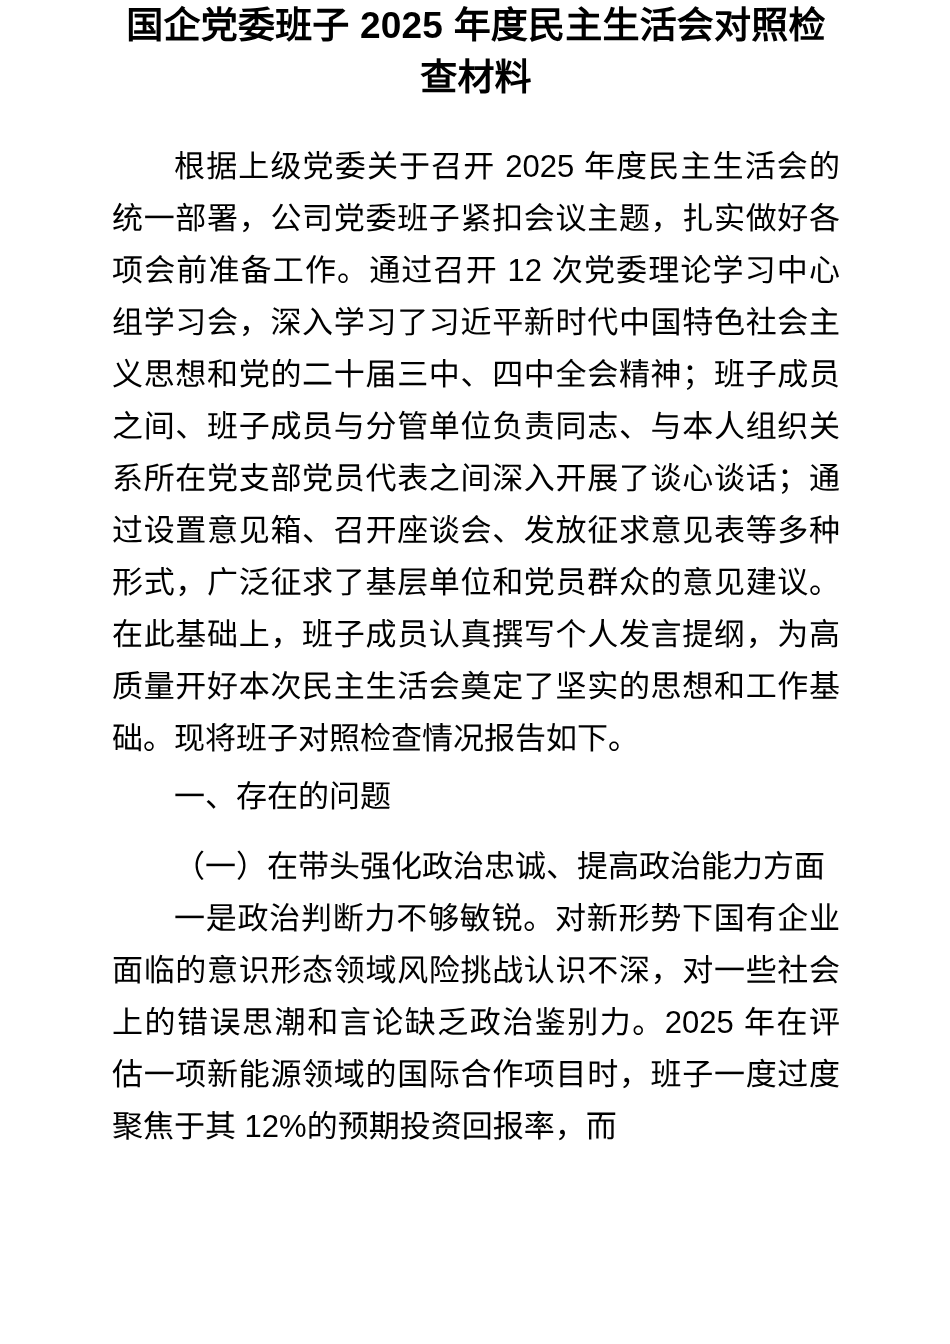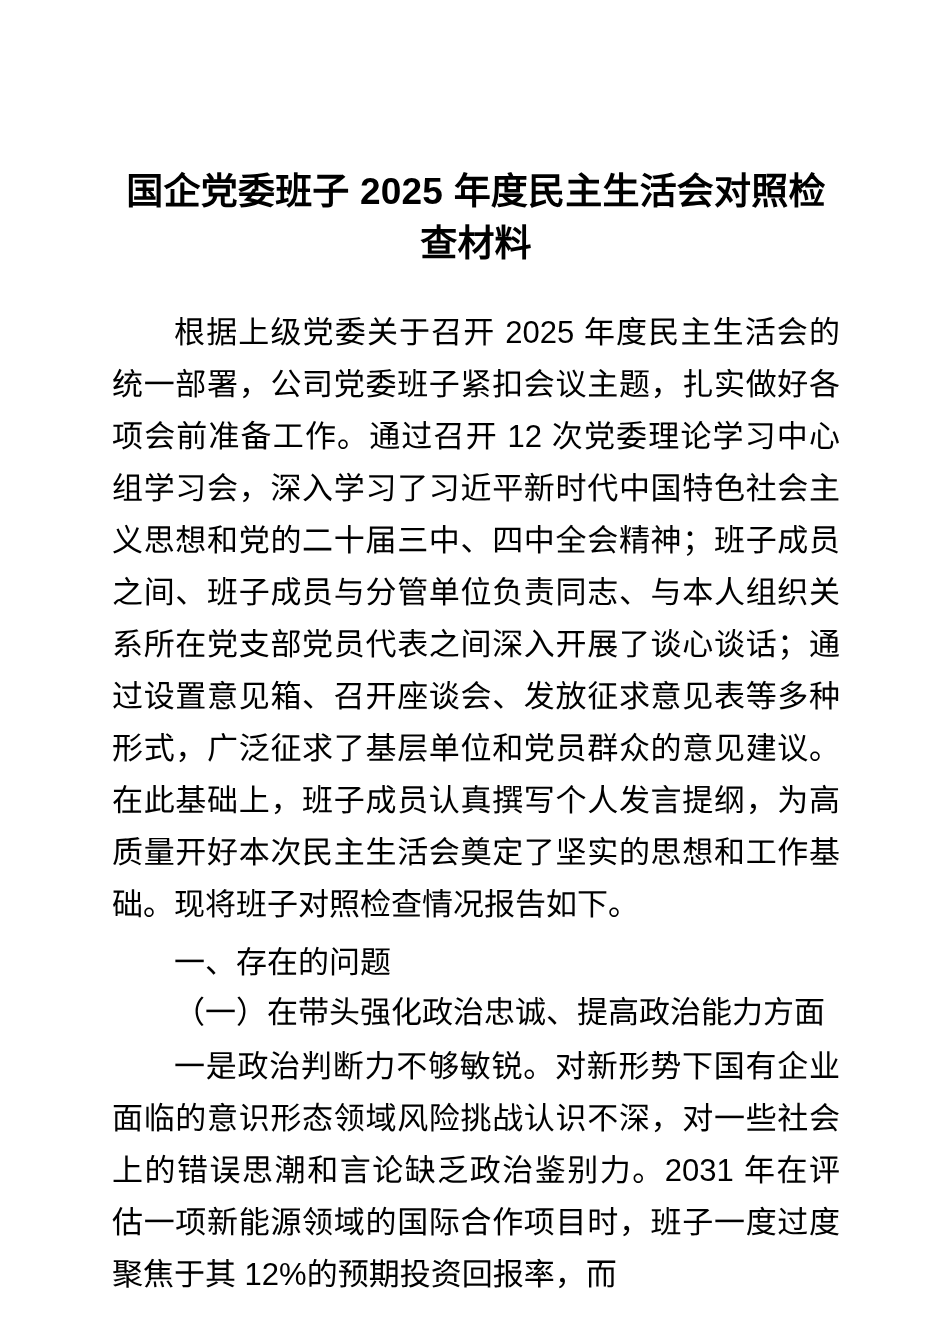--- a/index.html
+++ b/index.html
@@ -27,21 +27,20 @@
   }
 
   .doc-title {
     font-family: "Liberation Sans", "DejaVu Sans", sans-serif;
     font-weight: 700;
     font-size: 37px;
     line-height: 52px;
     color: #000000;
     text-align: center;
     margin: 0;
-    padding-top: 166px;
     letter-spacing: 0.2px;
     word-break: break-word;
   }
 
   .para {
     font-family: "Liberation Sans", "DejaVu Sans", sans-serif;
     font-weight: 400;
     font-size: 31px;
     line-height: 52px;
     color: #000000;
@@ -55,38 +54,37 @@
 
   .para.lead {
     margin-top: 37px;
   }
 
   .para.heading-l1 {
     margin-top: 6px;
   }
 
   .para.heading-l2 {
-    margin-top: 0;
-    font-family: Liberation Mono, monospace;
+    margin-top: 18px;
   }
 
   .para.item {
     margin-top: 0;
   }
 </style>
 </head>
 <body>
 
 <div class="page">
   <div class="doc-body">
 
     <h1 class="doc-title">国企党委班子 2025 年度民主生活会对照检查材料</h1>
 
     <p class="para lead">根据上级党委关于召开 2025 年度民主生活会的统一部署，公司党委班子紧扣会议主题，扎实做好各项会前准备工作。通过召开 12 次党委理论学习中心组学习会，深入学习了习近平新时代中国特色社会主义思想和党的二十届三中、四中全会精神；班子成员之间、班子成员与分管单位负责同志、与本人组织关系所在党支部党员代表之间深入开展了谈心谈话；通过设置意见箱、召开座谈会、发放征求意见表等多种形式，广泛征求了基层单位和党员群众的意见建议。在此基础上，班子成员认真撰写个人发言提纲，为高质量开好本次民主生活会奠定了坚实的思想和工作基础。现将班子对照检查情况报告如下。</p>
 
     <p class="para heading-l1">一、存在的问题</p>
 
     <p class="para heading-l2">（一）在带头强化政治忠诚、提高政治能力方面</p>
 
-    <p class="para item">一是政治判断力不够敏锐。对新形势下国有企业面临的意识形态领域风险挑战认识不深，对一些社会上的错误思潮和言论缺乏政治鉴别力。2031 年在评估一项新能源领域的国际合作项目时，班子一度过度聚焦于其 12%的预期投资回报率，而</p>
+    <p class="para item">一是政治判断力不够敏锐。对新形势下国有企业面临的意识形态领域风险挑战认识不深，对一些社会上的错误思潮和言论缺乏政治鉴别力。2025 年在评估一项新能源领域的国际合作项目时，班子一度过度聚焦于其 12%的预期投资回报率，而</p>
 
   </div>
 </div>
 
 </body></html>

